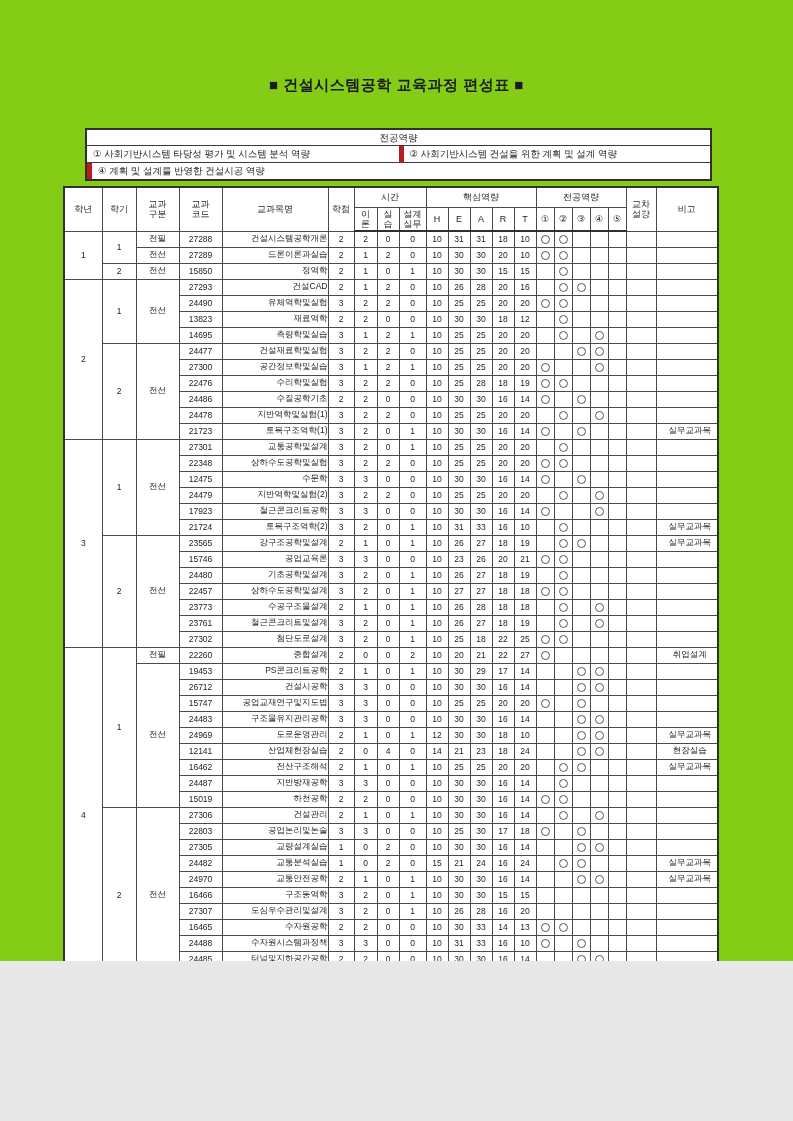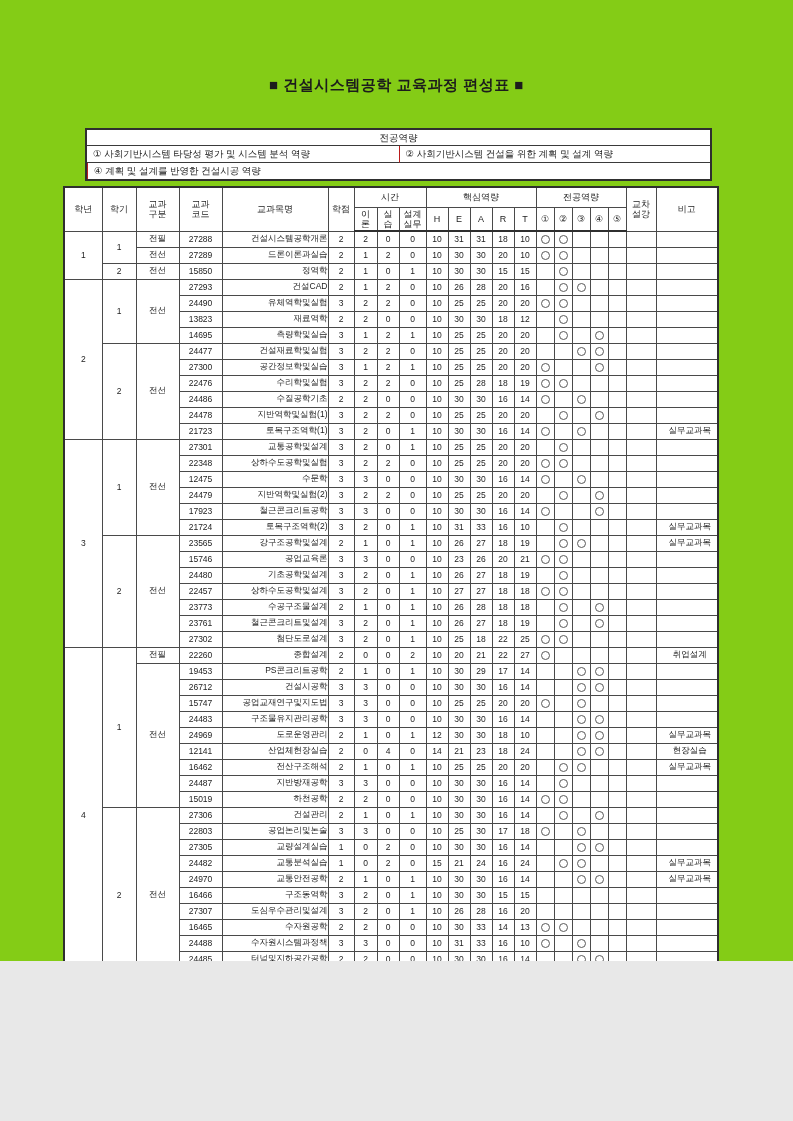--- a/index.html
+++ b/index.html
@@ -14,21 +14,21 @@
   }
   
   .comp-box{
     position:absolute;left:85px;top:128px;width:623px;
     border:2px solid #2f2f2f;font-size:9.5px;background:#fff;
   }
   .comp-title{height:15px;line-height:15px;text-align:center;border-bottom:1px solid #3a3a3a;}
   .comp-grid{display:grid;grid-template-columns:1fr 1fr;}
   .comp-cell{height:16px;line-height:16px;padding-left:6px;white-space:nowrap;overflow:hidden;}
   .comp-cell.cb{border-bottom:1px solid #3a3a3a;}
-  .comp-cell.cl{border-left:1px solid #b91c1c;}
+  .comp-cell.cl{border-left:5px solid #b91c1c;}
   
   .main-table{
     position:absolute;left:63px;top:186px;width:654px;
     border-collapse:collapse;table-layout:fixed;
     border:2px solid #2f2f2f;font-size:8.5px;background:#fff;
   }
   .main-table th,.main-table td{
     border:1px solid #4a4a4a;padding:0;text-align:center;vertical-align:middle;
     overflow:hidden;white-space:nowrap;
   }

